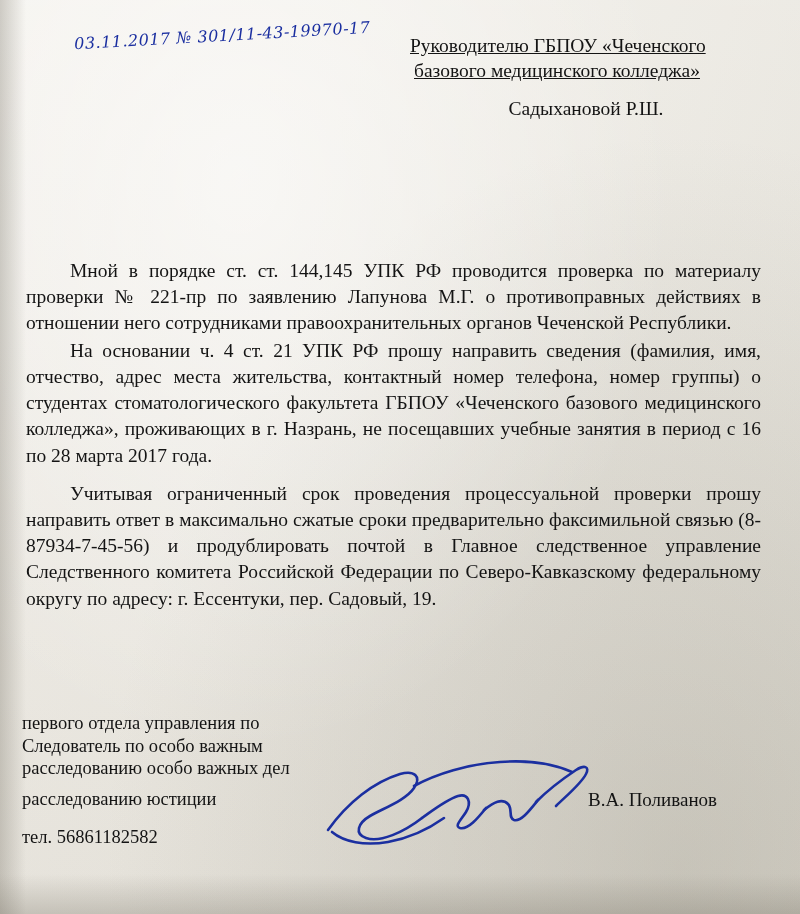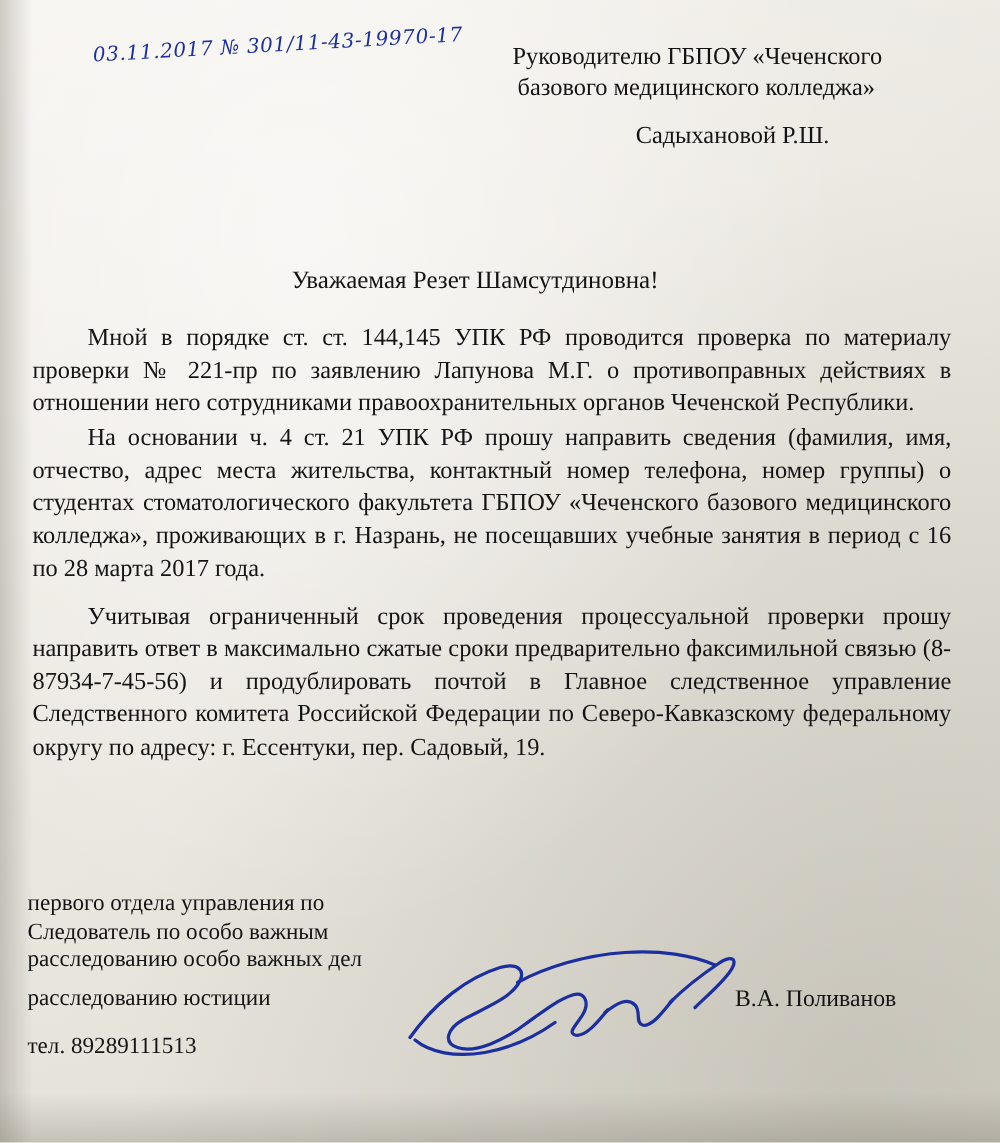--- a/index.html
+++ b/index.html
@@ -66,21 +66,21 @@
 
   
   .addressee {
     position: absolute;
     left: 410px;
     top: 34px;
     width: 352px;
     font-size: 19.5px;
     line-height: 1.28;
   }
-  .addressee .line { white-space: nowrap; }
+  .addressee .line { white-space: nowrap; text-decoration: underline; }
   .addressee .line2 { margin-left: 4px; }
   .addressee-name {
     position: absolute;
     left: 410px;
     top: 98px;
     width: 352px;
     font-size: 19.5px;
     text-align: center;
     padding-right: 70px;
   }
@@ -166,39 +166,38 @@
 
     <div class="handwritten">03.11.2017 № 301/11-43-19970-17</div>
 
     <div class="addressee">
       <div class="line line1">Руководителю ГБПОУ «Чеченского</div>
       <div class="line line2">базового медицинского колледжа»</div>
     </div>
 
     <div class="addressee-name">Садыхановой Р.Ш.</div>
 
-    <div class="salutation">Уважаемая Резет Шамсутдиновна!</div>
 
     <div class="body">
       <p class="p1">Мной в порядке ст. ст. 144,145 УПК РФ проводится проверка по материалу проверки № 221-пр по заявлению Лапунова М.Г. о противоправных действиях в отношении него сотрудниками правоохранительных органов Чеченской Республики.</p>
       <p class="p2">На основании ч. 4 ст. 21 УПК РФ прошу направить сведения (фамилия, имя, отчество, адрес места жительства, контактный номер телефона,  номер группы) о студентах стоматологического факультета ГБПОУ «Чеченского базового медицинского колледжа», проживающих в г. Назрань, не посещавших учебные занятия в период с 16 по 28 марта 2017 года.</p>
       <p class="p3">Учитывая ограниченный срок проведения процессуальной проверки прошу направить ответ в максимально сжатые сроки предварительно факсимильной связью (8-87934-7-45-56) и продублировать почтой в Главное следственное управление Следственного комитета Российской Федерации по Северо-Кавказскому федеральному округу по адресу: г. Ессентуки, пер. Садовый, 19.</p>
     </div>
 
     <div class="sig-block">
       <div>первого отдела управления по</div>
       <div>Следователь по особо важным</div>
       <div>расследованию особо важных дел</div>
     </div>
 
     <div class="sig-rank">расследованию юстиции</div>
 
     <div class="sig-name">В.А. Поливанов</div>
 
-    <div class="sig-phone">тел. 89289111513</div>
+    <div class="sig-phone">тел. 56861182582</div>
 
     <div class="signature-mark">
       <svg width="280" height="96" viewBox="0 0 280 96" fill="none" xmlns="http://www.w3.org/2000/svg">
         <g stroke="#1b2fa0" stroke-width="2.6" stroke-linecap="round" stroke-linejoin="round" fill="none">
           <path d="M10 74 C30 46, 56 26, 82 18 C96 14, 104 20, 96 32 C88 44, 66 52, 52 60 C40 67, 36 78, 48 82 C62 87, 86 76, 104 62"></path>
           <path d="M96 30 C118 18, 150 8, 182 6 C210 4, 236 8, 254 16"></path>
           <path d="M104 62 C118 52, 128 44, 140 40 C150 37, 154 46, 148 56 C143 64, 136 70, 142 72 C150 74, 160 62, 168 52"></path>
           <path d="M166 54 C176 46, 184 42, 190 48 C195 53, 190 62, 196 64 C203 66, 212 54, 220 44"></path>
           <path d="M218 46 C232 32, 246 22, 258 14 C266 9, 272 10, 268 18 C263 28, 248 40, 238 50"></path>
           <path d="M14 76 C26 86, 46 90, 70 86 C92 82, 112 72, 126 62"></path>

